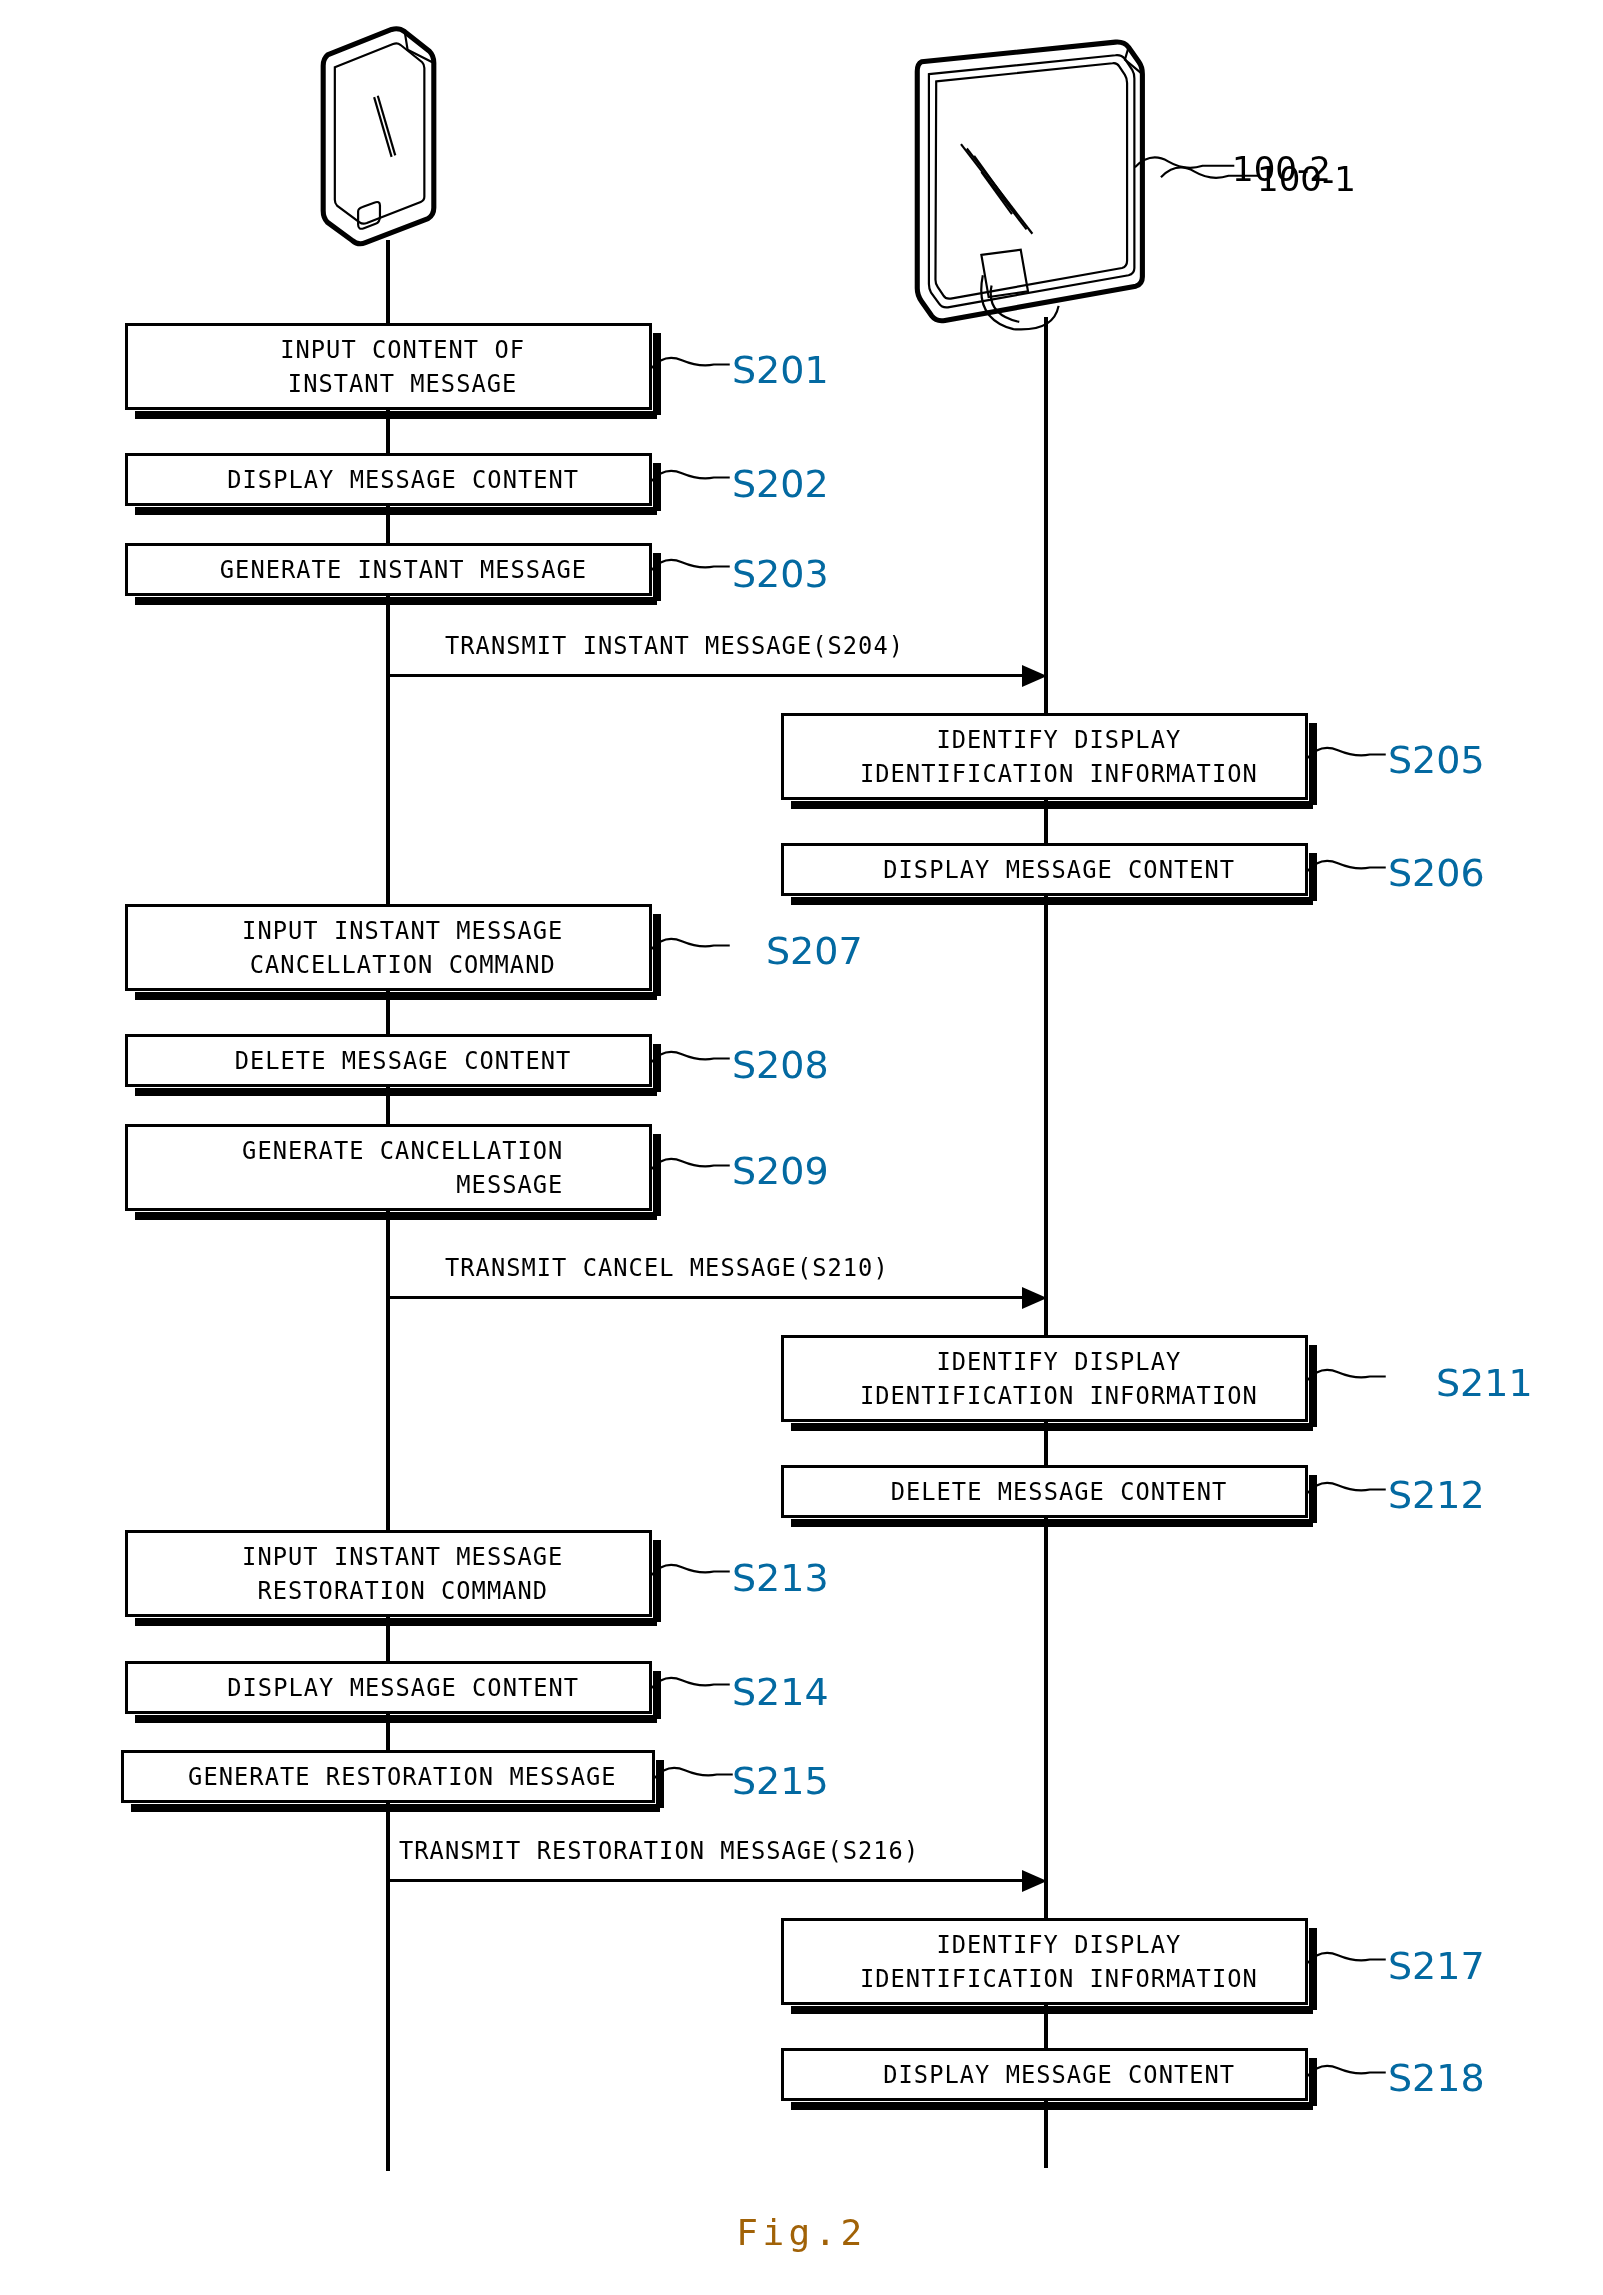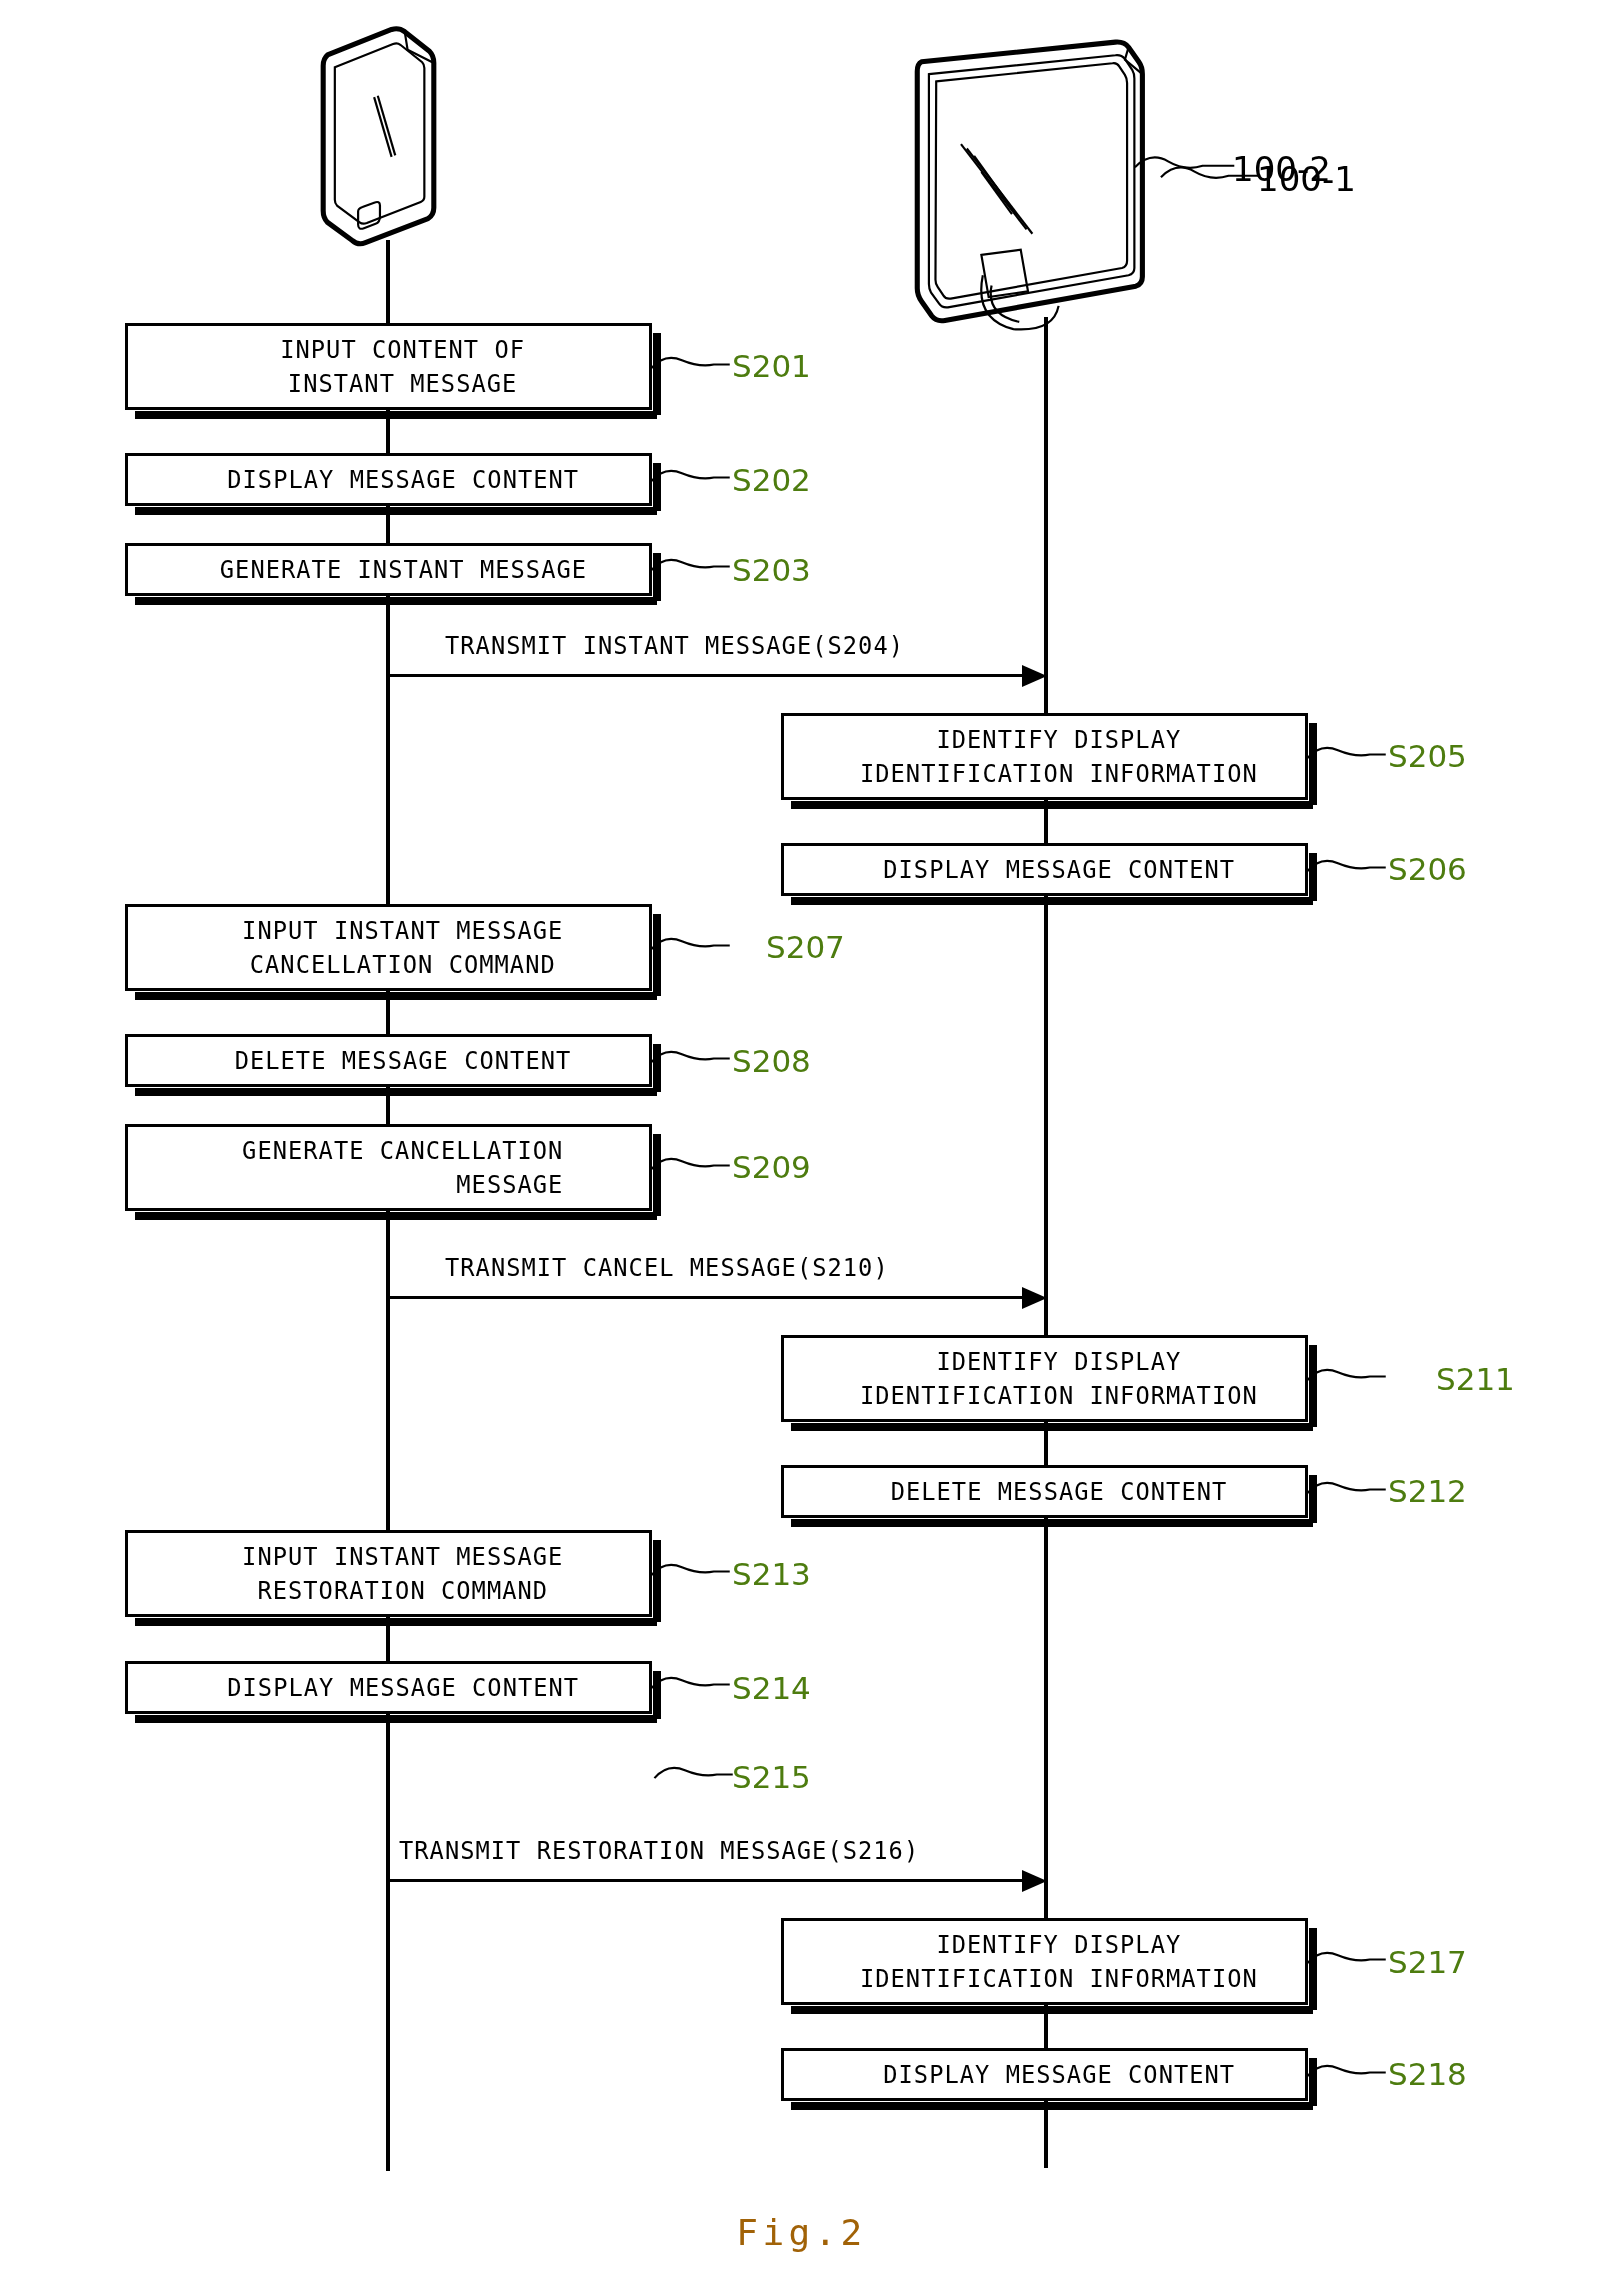--- a/index.html
+++ b/index.html
@@ -63,22 +63,22 @@
     line-height: 1.32;
     letter-spacing: 1.1px;
     color: #000000;
     white-space: pre-line;
     transform: scaleX(0.93);
   }
   
   .slabel {
     position: absolute;
     font-family: "DejaVu Sans", sans-serif;
-    font-size: 31px;
-    color: #4d7c0f;
+    font-size: 38px;
+    color: #0369a1;
     letter-spacing: 0px;
     white-space: nowrap;
     z-index: 6;
   }
   .leader {
     position: absolute;
     z-index: 6;
     overflow: visible;
   }
   
@@ -291,20 +291,23 @@
   <div class="slabel" style="left:732px; top:1556px;">S213</div>
 
   <div class="pbox" style="left:125px; top:1661px; width:527px; height:53px;">
     <span class="ptext">DISPLAY MESSAGE CONTENT</span>
   </div>
   <svg class="leader" style="left:650px; top:1670px;" width="87" height="29" viewBox="0 0 120 40">
     <path d="M 2 25 Q 20 4 44 14 Q 68 24 88 20 L 110 20" fill="none" stroke="#000000" stroke-width="3"></path>
   </svg>
   <div class="slabel" style="left:732px; top:1670px;">S214</div>
 
+  <div class="pbox" style="left:121px; top:1750px; width:534px; height:53px;">
+    <span class="ptext">GENERATE RESTORATION MESSAGE</span>
+  </div>
   <svg class="leader" style="left:653px; top:1760px;" width="87" height="29" viewBox="0 0 120 40">
     <path d="M 2 25 Q 20 4 44 14 Q 68 24 88 20 L 110 20" fill="none" stroke="#000000" stroke-width="3"></path>
   </svg>
   <div class="slabel" style="left:732px; top:1759px;">S215</div>
 
   <div class="arrowlabel" style="left:399px; top:1835px;">TRANSMIT RESTORATION MESSAGE(S216)</div>
   <div class="arrowline" style="left:388px; top:1879px; width:635px;"></div>
   <div class="arrowhead" style="left:1022px; top:1870px;"></div>
 
   <div class="pbox" style="left:781px; top:1918px; width:527px; height:87px;">

